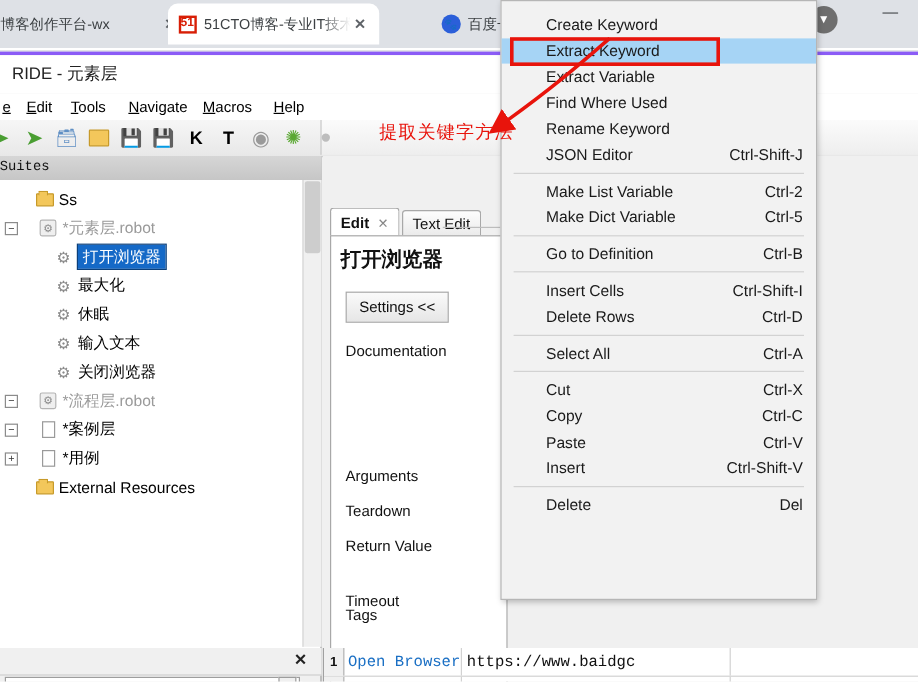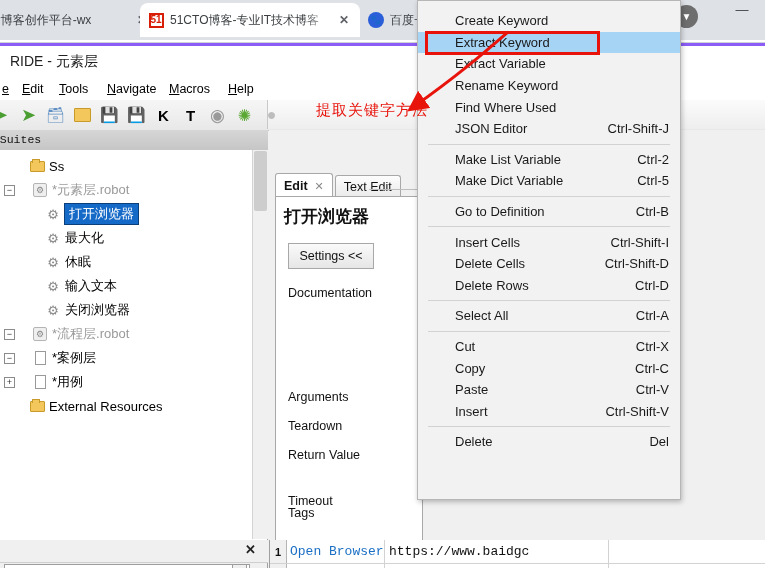--- a/index.html
+++ b/index.html
@@ -23,21 +23,21 @@
   }
   .btab.active{background:#ffffff;}
   .btab .tab-ico{width:16px;height:16px;flex:0 0 16px;margin-right:6px;
      display:flex;align-items:center;justify-content:center;font-size:10px;}
   .btab .tab-title{white-space:nowrap;overflow:hidden;flex:1 1 auto;
      -webkit-mask-image:linear-gradient(to right,#000 80%,transparent);
      mask-image:linear-gradient(to right,#000 80%,transparent);}
   .btab .tab-close{width:16px;flex:0 0 16px;text-align:center;font-size:12px;color:#5f6368;
      font-family:"Liberation Sans",sans-serif;font-weight:bold;}
   #tab-1{left:-42px;width:200px;padding:0 8px;}
-  #tab-2{left:140px;width:220px;padding:0 8px;background:#ffffff;align-items:center;}
+  #tab-2{left:140px;width:176px;padding:0 8px;background:#ffffff;align-items:center;}
   #tab-3{left:360px;width:205px;padding:0 8px;}
   .cto-logo{
     width:15px;height:15px;border:2px solid #d81e06;color:#d81e06;
     font-size:10px;font-weight:bold;display:flex;align-items:center;justify-content:center;
     box-sizing:border-box;line-height:1;
   }
   .baidu-logo{
     width:16px;height:16px;border-radius:50%;background:#2b5fd9;color:#fff;
     font-size:9px;display:flex;align-items:center;justify-content:center;
   }
@@ -424,28 +424,28 @@
     </div>
   <div class="mi hl">
     <span class="lbl">Extract Keyword</span>
     <span class="acc"></span>
     </div>
   <div class="mi">
     <span class="lbl">Extract Variable</span>
     <span class="acc"></span>
     </div>
   <div class="mi">
+    <span class="lbl">Find Where Used</span>
+    <span class="acc"></span>
+    </div>
+  <div class="mi">
     <span class="lbl">Rename Keyword</span>
     <span class="acc"></span>
     </div>
   <div class="mi">
-    <span class="lbl">Find Where Used</span>
-    <span class="acc"></span>
-    </div>
-  <div class="mi">
     <span class="lbl">JSON Editor</span>
     <span class="acc">Ctrl-Shift-J</span>
     </div>
   <div class="msep"></div>
   <div class="mi">
     <span class="lbl">Make List Variable</span>
     <span class="acc">Ctrl-2</span>
     </div>
   <div class="mi">
     <span class="lbl">Make Dict Variable</span>
@@ -453,24 +453,20 @@
     </div>
   <div class="msep"></div>
   <div class="mi">
     <span class="lbl">Go to Definition</span>
     <span class="acc">Ctrl-B</span>
     </div>
   <div class="msep"></div>
   <div class="mi">
     <span class="lbl">Insert Cells</span>
     <span class="acc">Ctrl-Shift-I</span>
-    </div>
-  <div class="mi">
-    <span class="lbl">Delete Cells</span>
-    <span class="acc">Ctrl-Shift-D</span>
     </div>
   <div class="mi">
     <span class="lbl">Delete Rows</span>
     <span class="acc">Ctrl-D</span>
     </div>
   <div class="msep"></div>
   <div class="mi">
     <span class="lbl">Select All</span>
     <span class="acc">Ctrl-A</span>
     </div>

